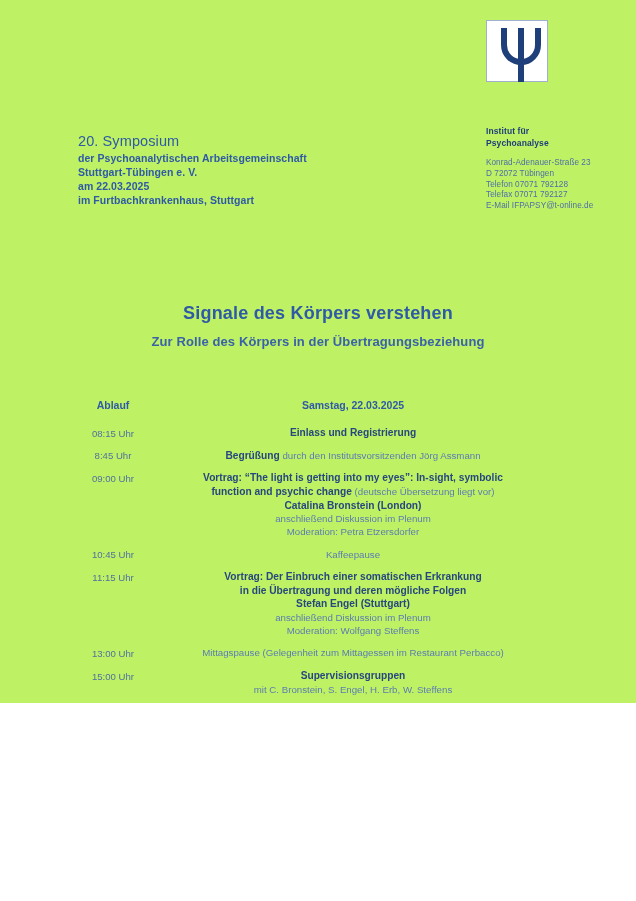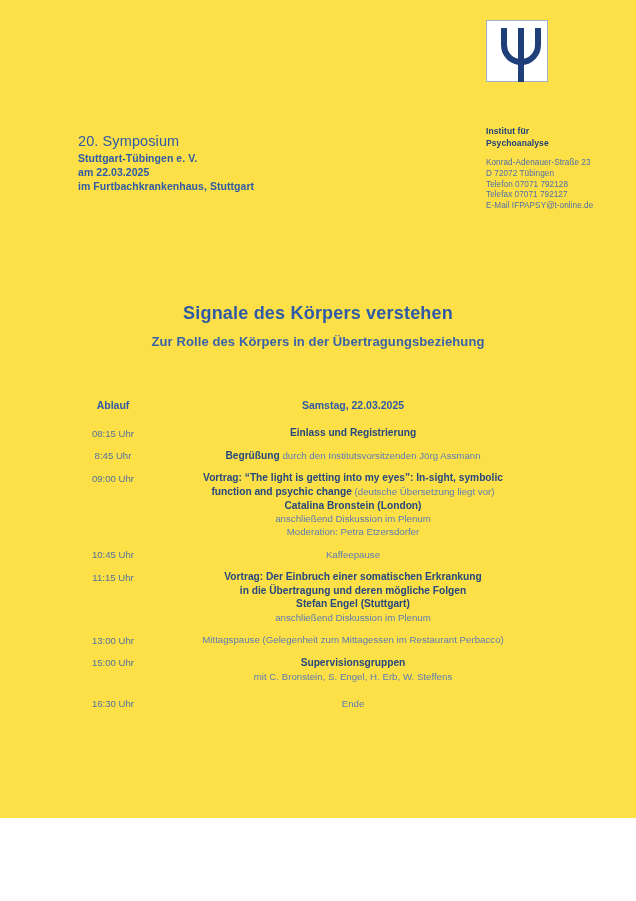--- a/index.html
+++ b/index.html
@@ -8,22 +8,22 @@
     padding: 0;
     background: #ffffff;
   }
   body {
     font-family: "Liberation Sans", sans-serif;
     -webkit-font-smoothing: antialiased;
   }
   .page {
     position: relative;
     width: 636px;
-    height: 818px;
-    background: #fde047;
+    height: 703px;
+    background: #bef264;
     overflow: hidden;
     box-sizing: border-box;
   }
 
   
   .logo-block {
     position: absolute;
     left: 486px;
     top: 20px;
     width: 140px;
@@ -193,20 +193,21 @@
       <div>D 72072 Tübingen</div>
       <div>Telefon 07071 792128</div>
       <div>Telefax  07071 792127</div>
       <div>E-Mail IFPAPSY@t-online.de</div>
     </div>
   </div>
 
   <div class="org-block">
     <div class="org-title">20. Symposium</div>
     <div class="org-lines">
+      <div>der Psychoanalytischen Arbeitsgemeinschaft</div>
       <div>Stuttgart-Tübingen e. V.</div>
       <div>am 22.03.2025</div>
       <div>im Furtbachkrankenhaus, Stuttgart</div>
     </div>
   </div>
 
   <div class="main-title">Signale des Körpers verstehen</div>
   <div class="main-subtitle">Zur Rolle des Körpers in der Übertragungsbeziehung</div>
 
   <div class="schedule">
@@ -247,20 +248,21 @@
       </div>
     </div>
 
     <div class="srow">
       <div class="col-time">11:15 Uhr</div>
       <div class="col-body">
         <div class="line"><span class="b">Vortrag: Der Einbruch einer somatischen Erkrankung</span></div>
         <div class="line"><span class="b">in die Übertragung und deren mögliche Folgen</span></div>
         <div class="line"><span class="b">Stefan Engel (Stuttgart)</span></div>
         <div class="line"><span class="n">anschließend Diskussion im Plenum</span></div>
+        <div class="line"><span class="n">Moderation: Wolfgang Steffens</span></div>
       </div>
     </div>
 
     <div class="srow">
       <div class="col-time">13:00 Uhr</div>
       <div class="col-body">
         <div class="line"><span class="n">Mittagspause (Gelegenheit zum Mittagessen im Restaurant Perbacco)</span></div>
       </div>
     </div>
 

